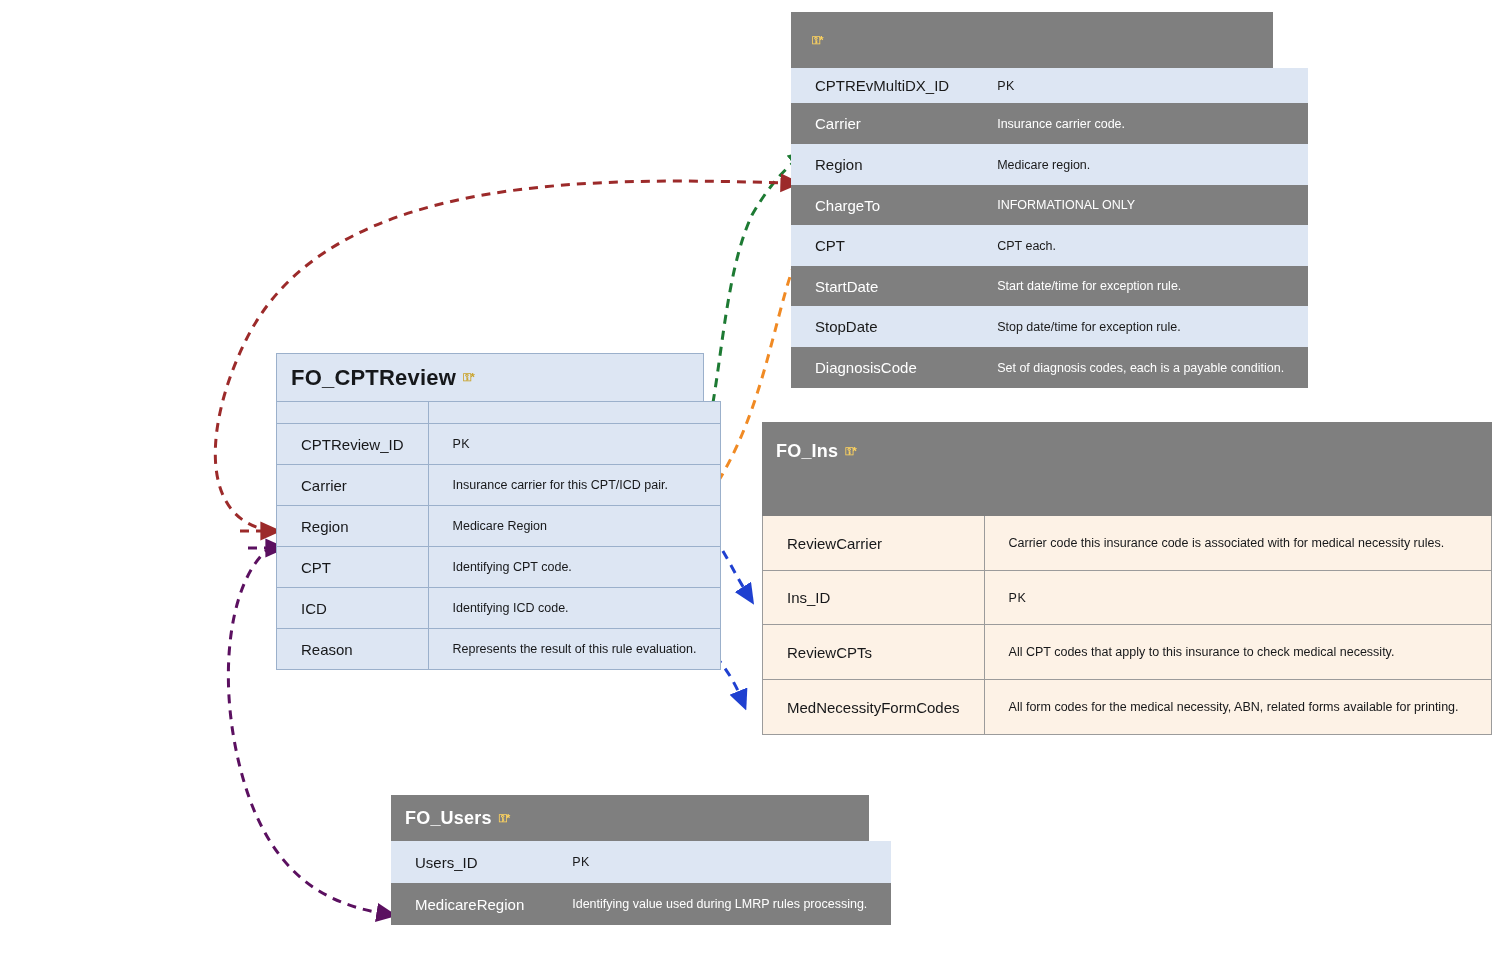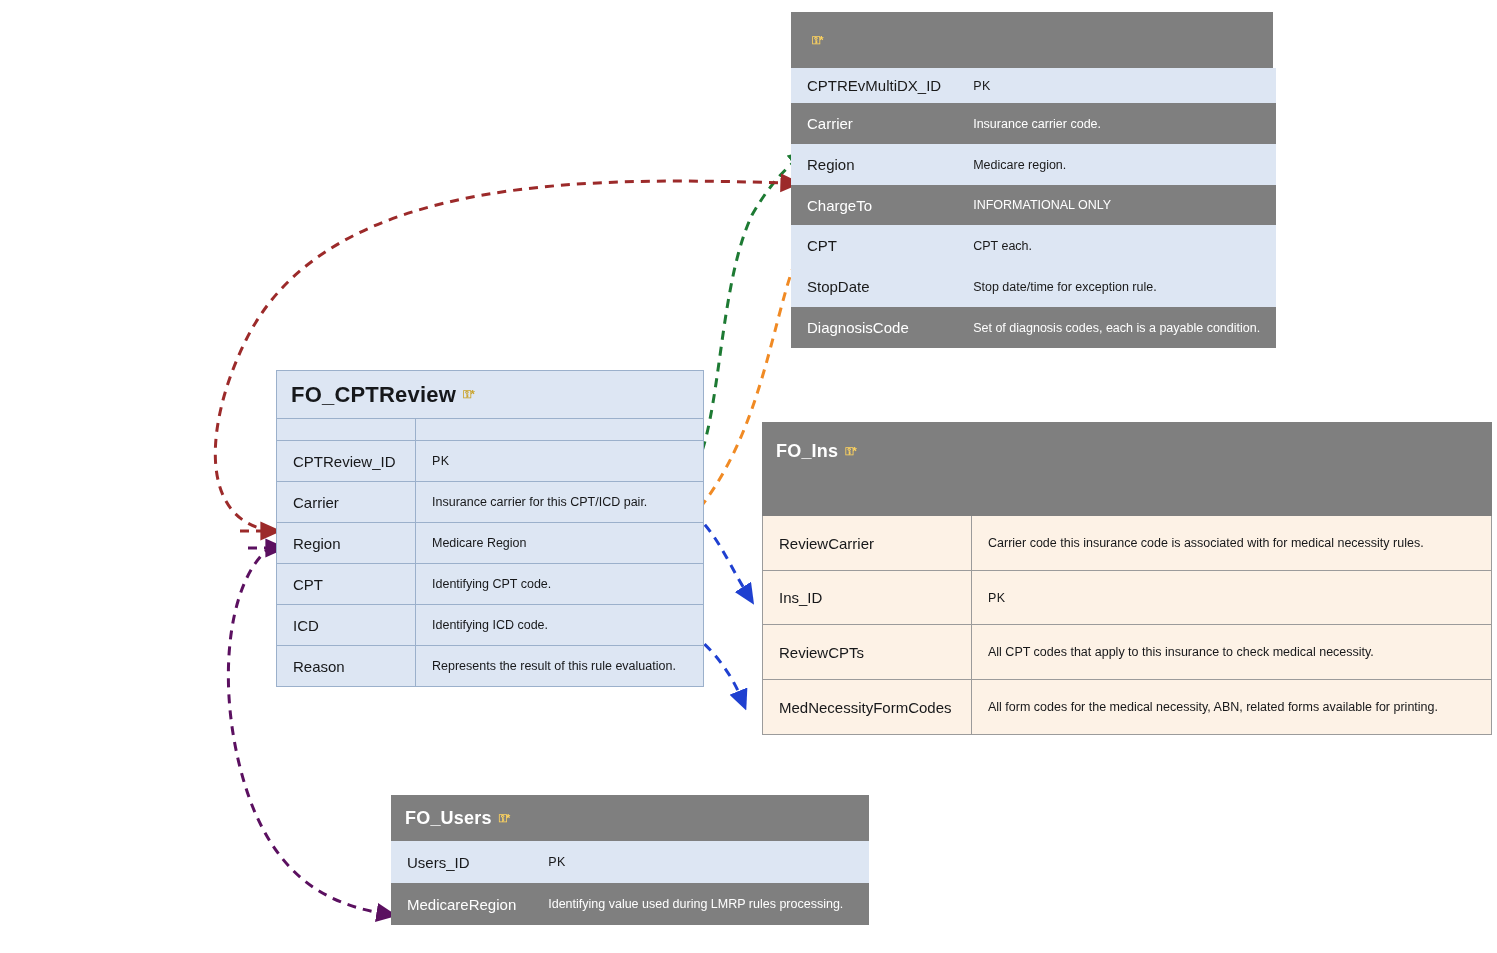--- a/index.html
+++ b/index.html
@@ -21,21 +21,21 @@
     padding:0 14px;
     font-weight:bold;
     letter-spacing:.2px;
   }
   .entity .hdr .key {
     font-size:11px; margin-left:7px; color:#ffd45e; font-weight:bold; letter-spacing:-1px;
   }
   .entity table { border-collapse:collapse; width:100%; }
   .entity td {
     vertical-align:middle;
-    padding:0 16px;
+    padding:0 24px;
     white-space:nowrap;
   }
 
   
   .styleA td.name { background:#7f7f7f; color:#ffffff; font-size:15px; }
   .styleA td.desc { background:#7f7f7f; color:#ffffff; font-size:12.5px; }
   .styleA tr.alt td.name { background:#dde6f3; color:#1a1a1a; }
   .styleA tr.alt td.desc { background:#dde6f3; color:#1a1a1a; }
 
   
@@ -55,21 +55,21 @@
   .styleD td.name { background:#7f7f7f; color:#fff; font-size:15px; }
   .styleD td.desc { background:#7f7f7f; color:#fff; font-size:12.5px; }
   .styleD tr.alt td { background:#dde6f3; color:#17181a; }
 
   .pk { font-size:11.5px; letter-spacing:.5px; }
 
   
   #ent-combined { left:791px; top:12px;  width:482px; }
   #ent-combined .hdr { height:56px; font-size:19px; }
 
-  #ent-cptreview { left:276px; top:370px; width:428px; }
+  #ent-cptreview { left:276px; top:353px; width:428px; }
   #ent-cptreview .hdr { height:48px; font-size:22px; background:#dde6f3; color:#16181b; border:1px solid #9bb0cb; border-bottom:none; }
   #ent-cptreview .hdr .key { color:#c9a227; }
 
   #ent-ins { left:762px; top:422px; width:730px; }
   #ent-ins .hdr { height:59px; font-size:18px; }
 
   #ent-users { left:391px; top:795px; width:478px; }
   #ent-users .hdr { height:46px; font-size:18px; }
 </style>
 </head>
@@ -147,20 +147,24 @@
         <td class="desc">Medicare region.</td>
       </tr>
       <tr>
         <td class="name" style="height:40px">ChargeTo</td>
         <td class="desc">INFORMATIONAL ONLY</td>
       </tr>
       <tr class="alt">
         <td class="name" style="height:41px">CPT</td>
         <td class="desc">CPT each.</td>
       </tr>
+      <tr>
+        <td class="name" style="height:40px">StartDate</td>
+        <td class="desc">Start date/time for exception rule.</td>
+      </tr>
       <tr class="alt">
         <td class="name" style="height:41px">StopDate</td>
         <td class="desc">Stop date/time for exception rule.</td>
       </tr>
       <tr>
         <td class="name" style="height:41px">DiagnosisCode</td>
         <td class="desc">Set of diagnosis codes, each is a payable condition.</td>
       </tr>
     </tbody>
       </table>

